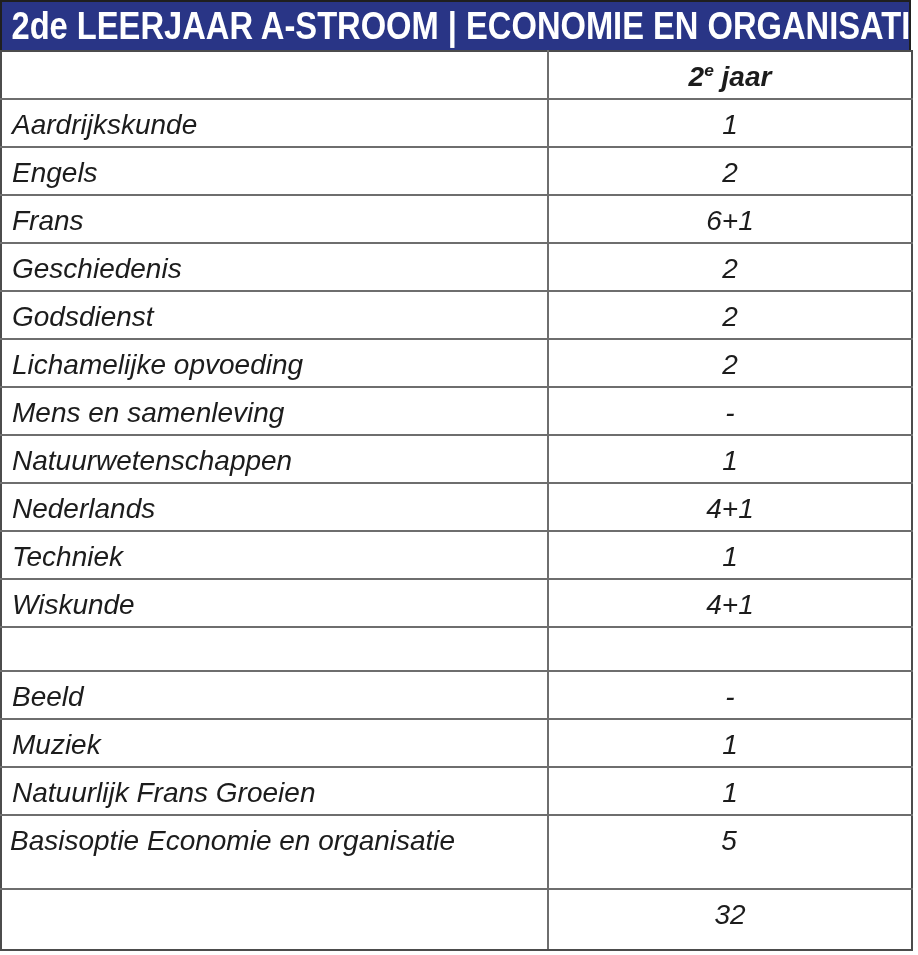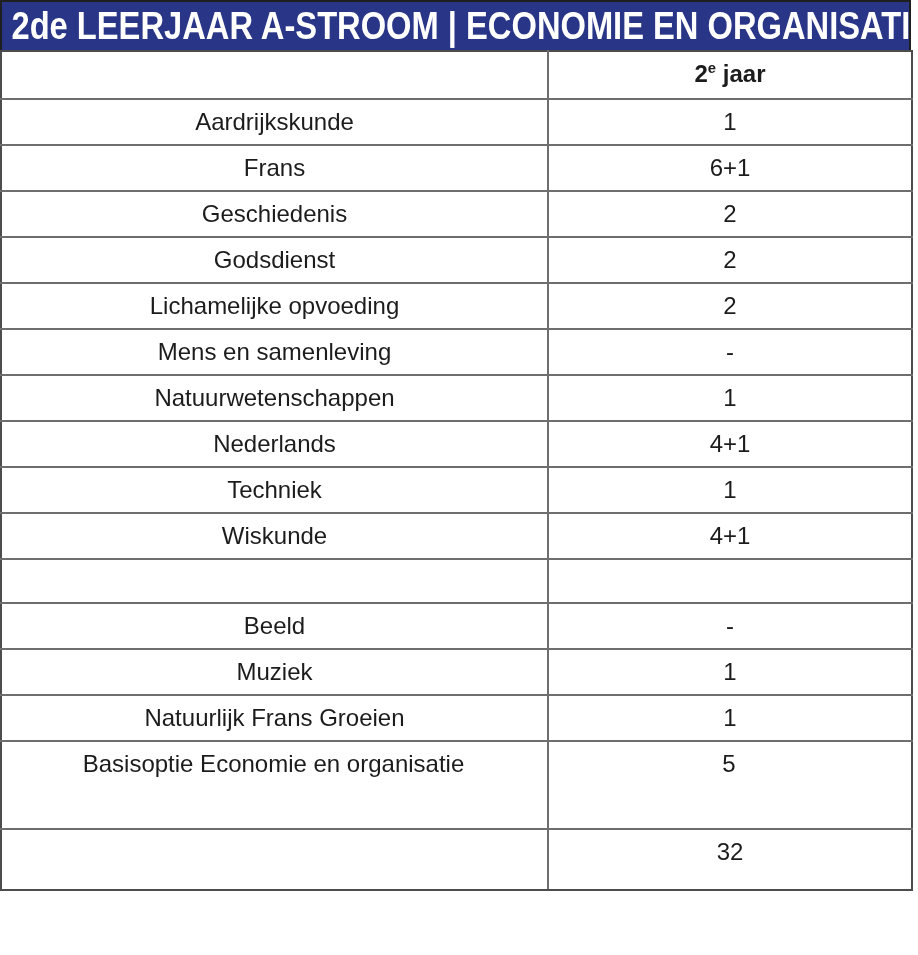--- a/index.html
+++ b/index.html
@@ -58,45 +58,46 @@
     width: 911px;
     background: var(--cell-bg);
   }
   table.curriculum col.col-subject { width: 547px; }
   table.curriculum col.col-hours   { width: 364px; }
   table.curriculum th,
   table.curriculum td {
     border: 2px solid var(--border-inner);
     vertical-align: top;
     padding: 7px 10px 4px 10px;
-    font-size: 24px;
+    font-size: 28px;
     line-height: 1.25;
     overflow: hidden;
+    font-style: italic;
   }
   
   table.curriculum tr > *:first-child { border-left-color: var(--border-outer); }
   table.curriculum tr > *:last-child  { border-right-color: var(--border-outer); }
   table.curriculum thead tr > *       { border-top-color: var(--border-outer); }
   table.curriculum tr.row-total > *   { border-bottom-color: var(--border-outer); }
 
   table.curriculum th.hours-head {
     font-weight: 700;
     text-align: center;
     height: 48px;
   }
   table.curriculum th.subject-head { height: 48px; }
   table.curriculum th.hours-head sup {
     font-size: 0.62em;
     line-height: 0;
   }
-  table.curriculum td.subject { text-align: center; border-radius: 12px; }
+  table.curriculum td.subject { text-align: left; border-radius: 12px; }
   table.curriculum td.hours   { text-align: center; }
   table.curriculum tr.row-normal td { height: 46px; }
   table.curriculum tr.row-empty  td { height: 44px; }
-  table.curriculum tr.row-tall   td { height: 88px; padding-left: 8px; }
+  table.curriculum tr.row-tall   td { height: 74px; padding-left: 8px; }
   table.curriculum tr.row-total  td { height: 61px; }
 </style>
 </head>
 <body>
 
 <div class="sheet">
   <div class="doc">
 
     <div class="banner">
       <span class="banner-title">2de LEERJAAR A-STROOM | ECONOMIE EN ORGANISATIE</span>
@@ -110,20 +111,24 @@
       <thead>
         <tr>
           <th class="subject-head"></th>
           <th class="hours-head"><span>2</span><sup>e</sup><span> jaar</span></th>
         </tr>
       </thead>
       <tbody>
           <tr class="row-normal">
             <td class="subject">Aardrijkskunde</td>
             <td class="hours">1</td>
+          </tr>
+          <tr class="row-normal">
+            <td class="subject">Engels</td>
+            <td class="hours">2</td>
           </tr>
           <tr class="row-normal">
             <td class="subject">Frans</td>
             <td class="hours">6+1</td>
           </tr>
           <tr class="row-normal">
             <td class="subject">Geschiedenis</td>
             <td class="hours">2</td>
           </tr>
           <tr class="row-normal">

